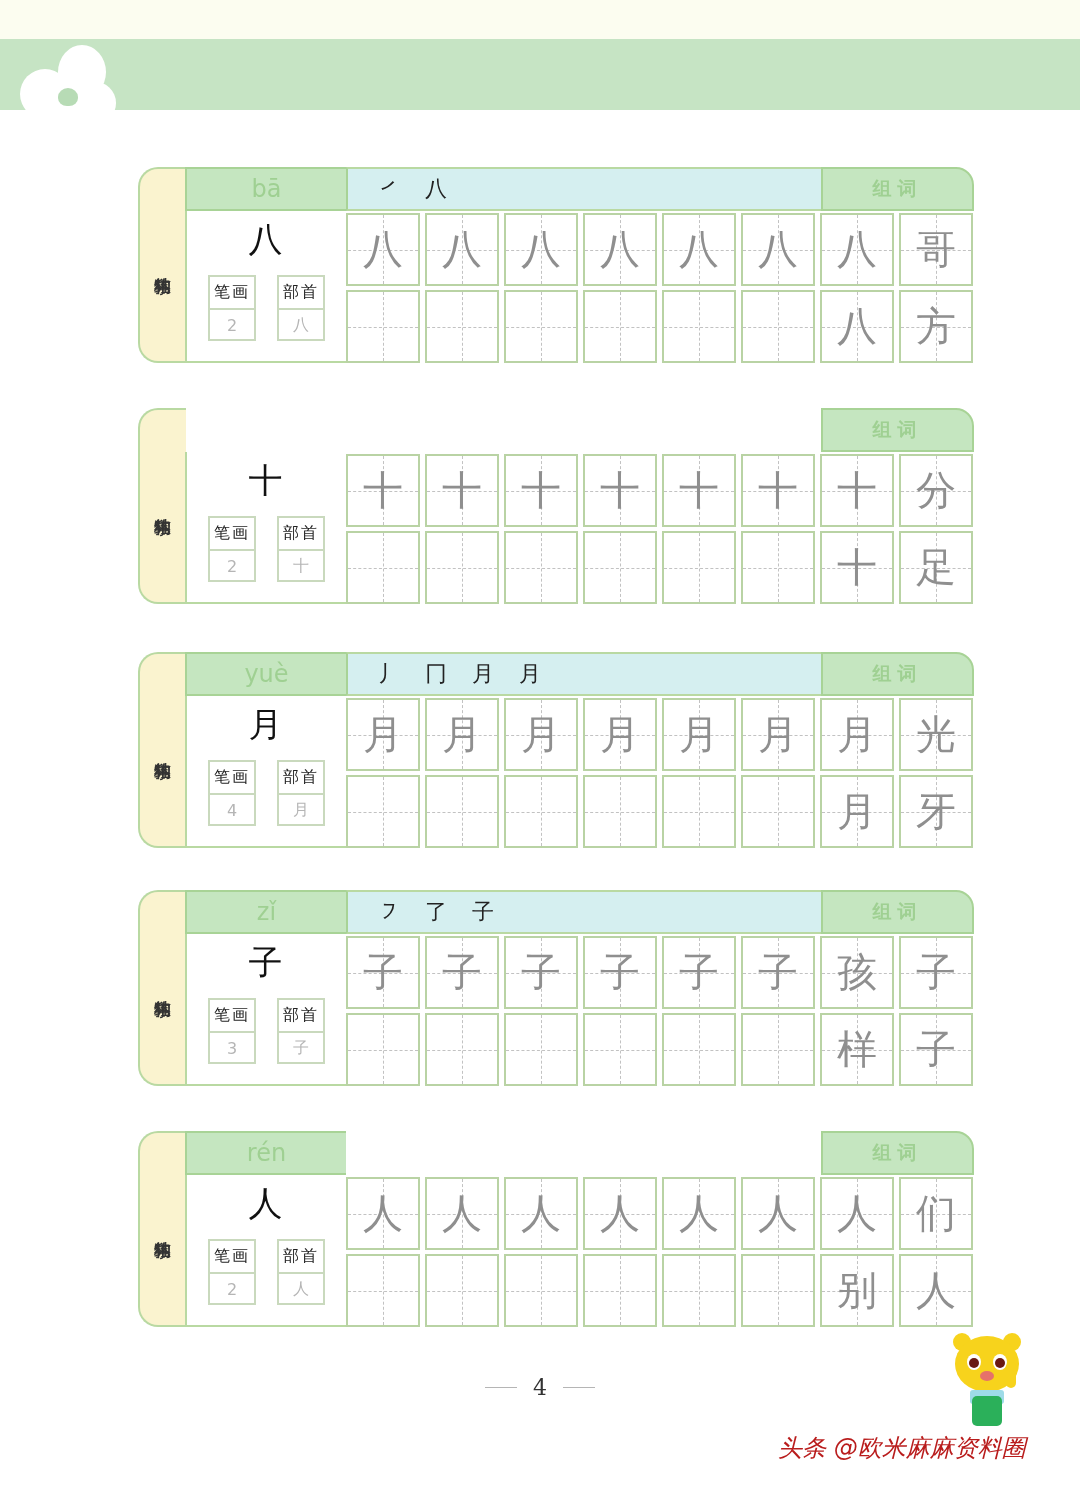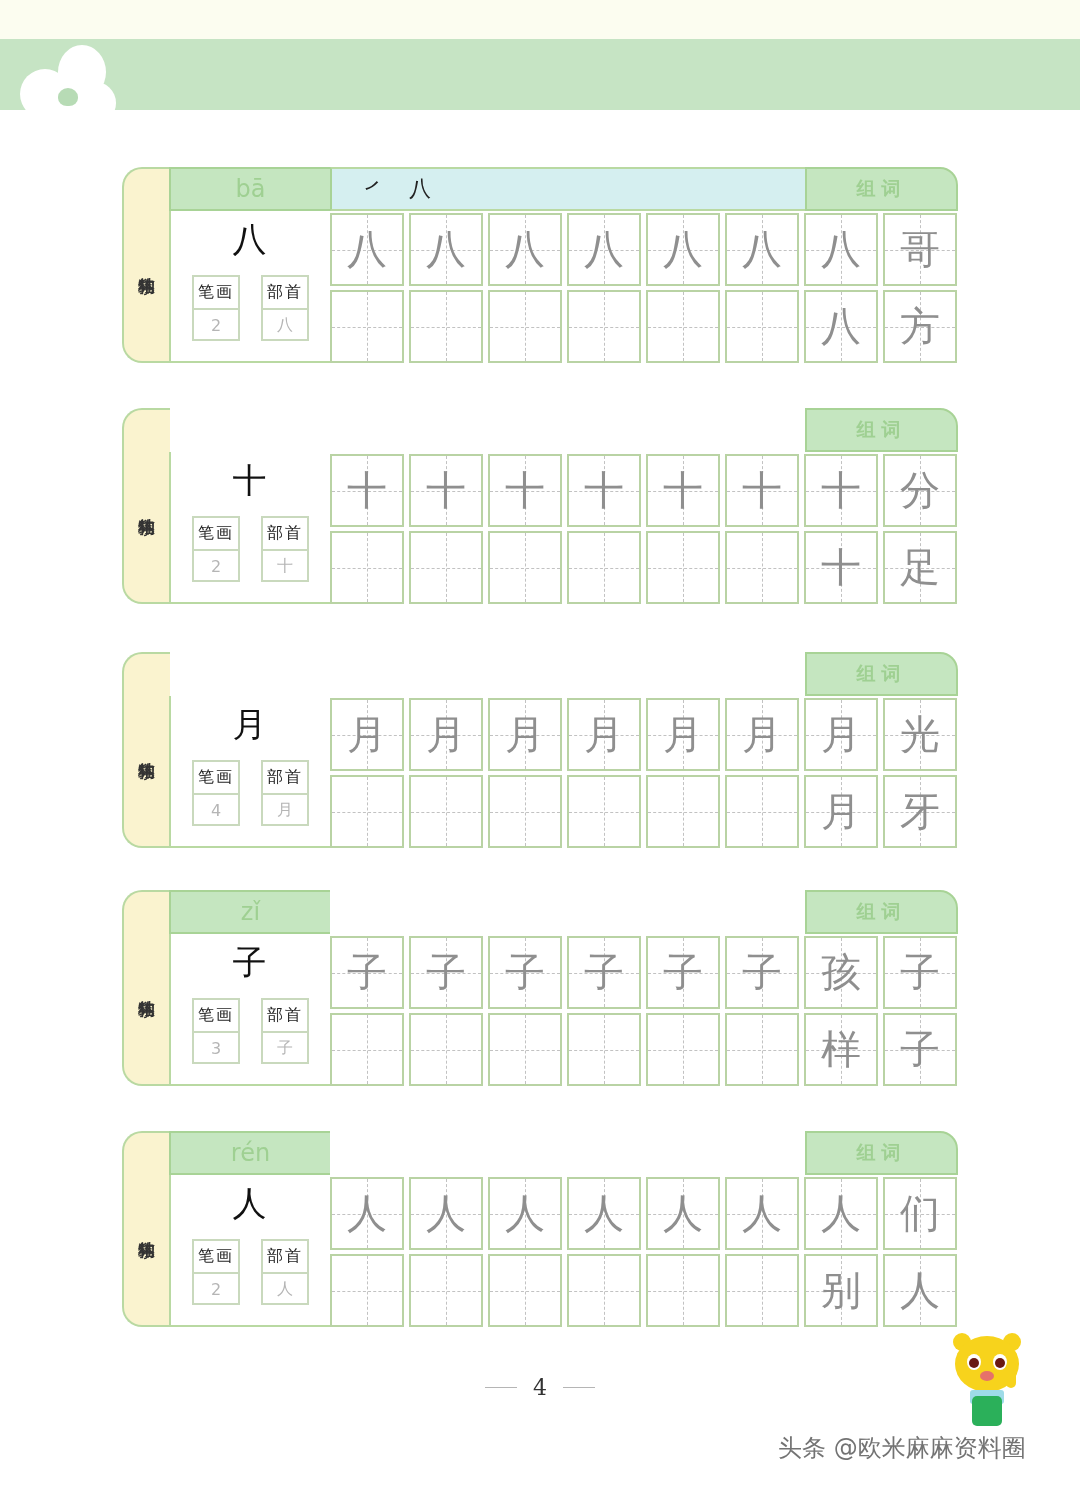--- a/index.html
+++ b/index.html
@@ -5,21 +5,21 @@
   * { box-sizing: border-box; margin: 0; padding: 0; }
   html, body { width: 1080px; height: 1488px; background: #ffffff; overflow: hidden; }
   body { position: relative; font-family: "DejaVu Serif", "Liberation Serif", serif; }
 
   .top-band { position: absolute; left: 0; top: 0; width: 1080px; height: 39px; background: #fcfdf0; }
   .green-band { position: absolute; left: 0; top: 39px; width: 1080px; height: 71px; background: #c6e4c4; }
   .cloud { position: absolute; left: 0; top: 39px; width: 130px; height: 71px; overflow: hidden; }
   .cloud .c { position: absolute; background: #fff; border-radius: 50%; }
   .cloud .heart { position: absolute; left: 58px; top: 88px; width: 20px; height: 18px; background: #b7dbb5; border-radius: 50% 50% 45% 45%; }
 
-  .card { position: absolute; left: 122px; width: 836px; height: 196px; }
+  .card { position: absolute; left: 138px; width: 836px; height: 196px; }
   .side { position: absolute; left: 0; top: 0; width: 48px; height: 196px;
           background: #faf3cf; border: 2px solid #b9d9a2; border-right: none;
           border-radius: 20px 0 0 20px; }
   .side-label { position: absolute; left: 0; top: 40px; width: 46px; text-align: center;
                 font-size: 17px; line-height: 20px; color: #333; writing-mode: vertical-rl; text-orientation: upright;
                 height: 110px; margin-left: 0; display: flex; align-items: center; justify-content: center; }
 
   .pinyin-cell { position: absolute; left: 47px; top: 0; width: 161px; height: 44px;
                  background: #c5e6c0; border: 2px solid #a8d396; border-right: none;
                  color: #9fd092; font-family: "DejaVu Sans", "Liberation Sans", sans-serif; font-size: 24px;
@@ -50,21 +50,21 @@
   .tian::after { content: ""; position: absolute; top: 50%; left: 0; width: 100%; border-top: 1px dashed #c2c2c2; }
   .tian span { position: absolute; left: 0; top: 0; width: 100%; height: 100%; display: flex; align-items: center; justify-content: center;
                font-size: 40px; color: #8f8f8f; z-index: 1; }
 
   .page-num { position: absolute; left: 470px; top: 1372px; width: 140px; height: 30px; display: flex; align-items: center; justify-content: center; }
   .page-num .dash { width: 32px; border-top: 1px solid #b5b5b5; }
   .page-num .num { margin: 0 16px; font-size: 22px; color: #333; }
 
   .mascot { position: absolute; left: 950px; top: 1332px; width: 75px; height: 100px; }
   .watermark { position: absolute; left: 778px; top: 1432px; font-family: "DejaVu Sans", "Liberation Sans", sans-serif;
-               font-size: 24px; color: #737373; text-shadow: 1px 1px 0 #fff, -1px -1px 0 #fff; white-space: nowrap; }
+               font-size: 24px; color: #b91c1c; text-shadow: 1px 1px 0 #fff, -1px -1px 0 #fff; white-space: nowrap; font-style: italic; }
 </style>
 </head>
 <body>
 
 <div class="top-band"></div>
 <div class="green-band"></div>
 <div class="cloud">
   <div class="c" style="left:20px;top:30px;width:50px;height:50px;"></div>
   <div class="c" style="left:58px;top:6px;width:48px;height:54px;"></div>
   <div class="c" style="left:70px;top:42px;width:46px;height:44px;"></div>
@@ -206,20 +206,22 @@
         </div>
         <div class="tian" style="left:553px;top:79px;">
           <span>足</span>
         </div>
       </div>
     </div>
     <div class="card" style="top: 652px;">
       <div class="side">
       <div class="side-label">独体字结构</div>
       </div>
+      <div class="pinyin-cell">yuè</div>
+      <div class="stroke-bar">丿 冂 月 月</div>
       <div class="zuci-cell">组词</div>
       <div class="info-panel">
       <div class="big-char">月</div>
       <div class="mini-box box-strokes">
         <div class="h">笔画</div>
         <div class="v">4</div>
       </div>
       <div class="mini-box box-radical">
         <div class="h">部首</div>
         <div class="v">月</div>
@@ -274,20 +276,21 @@
         <div class="tian" style="left:553px;top:79px;">
           <span>牙</span>
         </div>
       </div>
     </div>
     <div class="card" style="top: 890px;">
       <div class="side">
       <div class="side-label">独体字结构</div>
       </div>
       <div class="pinyin-cell">zǐ</div>
+      <div class="stroke-bar">㇇ 了 子</div>
       <div class="zuci-cell">组词</div>
       <div class="info-panel">
       <div class="big-char">子</div>
       <div class="mini-box box-strokes">
         <div class="h">笔画</div>
         <div class="v">3</div>
       </div>
       <div class="mini-box box-radical">
         <div class="h">部首</div>
         <div class="v">子</div>

